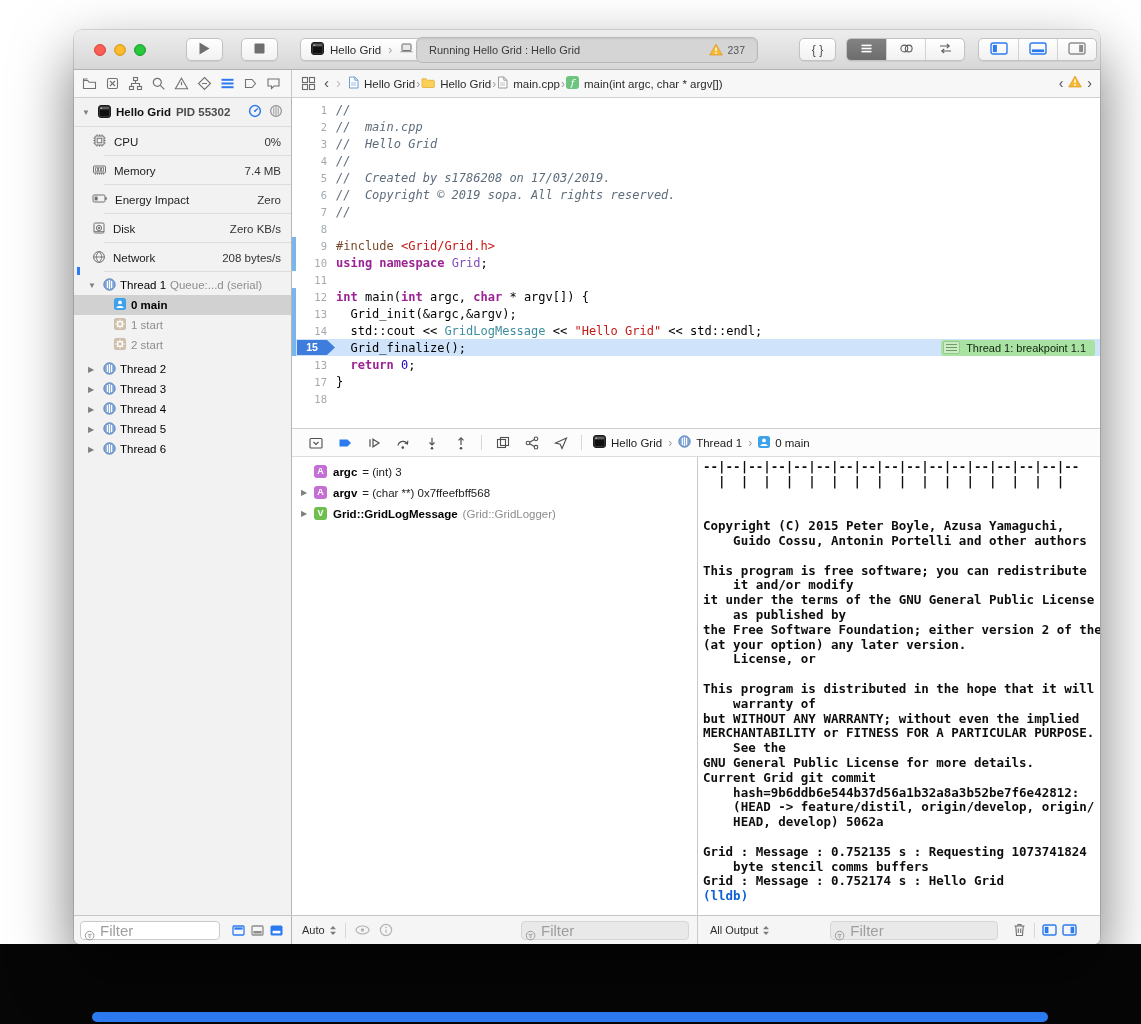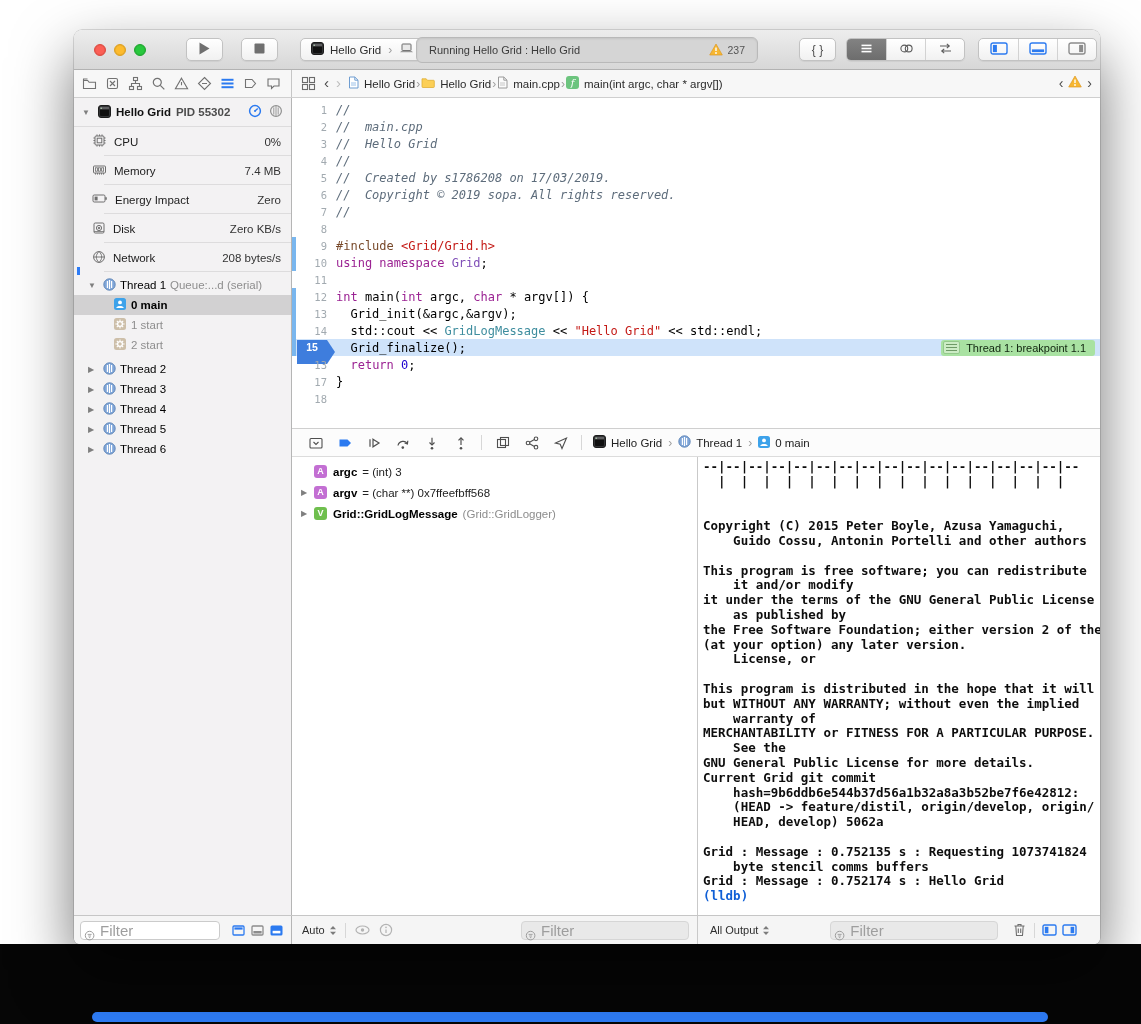--- a/index.html
+++ b/index.html
@@ -62,25 +62,25 @@
 .tgroup-gap{height:4px}
 
 .rightcol{flex:1;display:flex;flex-direction:column;min-width:0}
 .editor{height:330px;background:#fff;overflow:hidden;padding-top:3px}
 .crow{display:flex;align-items:center;height:17px;position:relative}
 .crow.hl{background:#cfe3fa}
 .chbar{width:4px;height:17px;flex:none}
 .chbar.on{background:#79b6ee}
 .gut{width:40px;flex:none;text-align:right;padding-right:9px;font-family:"DejaVu Sans Mono",monospace;font-size:10.5px;color:#a2aab0}
 .codetxt{flex:1;display:flex;align-items:center;font-family:"DejaVu Sans Mono",monospace;font-size:12px;white-space:pre;min-width:0}
-.bparrow{position:absolute;left:5px;top:1px;width:38px;height:24px;background:#3e7ddd;clip-path:polygon(0 0,79% 0,100% 50%,79% 100%,0 100%);color:#fff;font:bold 10.5px "Liberation Sans",sans-serif;line-height:15px;text-align:center;padding-right:8px}
+.bparrow{position:absolute;left:5px;top:1px;width:38px;height:15px;background:#3e7ddd;clip-path:polygon(0 0,79% 0,100% 50%,79% 100%,0 100%);color:#fff;font:bold 10.5px "Liberation Sans",sans-serif;line-height:15px;text-align:center;padding-right:8px}
 .t-com{color:#5d6c7b;font-style:italic}
 .t-pp{color:#78492a}
 .t-str{color:#c41a16}
-.t-kw{color:#9b2393;font-weight:normal}
+.t-kw{color:#9b2393;font-weight:bold}
 .t-ns{color:#804fb8}
 .t-type{color:#3e8d9e}
 .t-num{color:#1c00cf}
 .t-plain{color:#000}
 .anno{margin-left:auto;margin-right:5px;background:#a9e2a2;border-radius:3px;height:16px;display:flex;align-items:center;padding:0 9px 0 2px;font-family:"Liberation Sans",sans-serif;font-size:11px;color:#10240f;flex:none}
 .anno-chip{width:17px;height:13px;background:#ccecc5;border:1px solid #94c98c;border-radius:2px;margin-right:6px;display:flex;flex-direction:column;justify-content:center;gap:2px;padding:0 2px}
 .anno-chip i{display:block;height:1px;background:#6e9a66}
 
 .debugbar{height:29px;border-top:1px solid #cfcfcf;border-bottom:1px solid #dcdcdc;background:#fcfcfc;display:flex;align-items:center;padding-left:10px;gap:2px}
 .dbtn{width:27px;height:22px;border:none;background:none;display:flex;align-items:center;justify-content:center;cursor:default}
@@ -695,22 +695,22 @@
                 <div class="cline"></div>
                 <div class="cline">This program is free software; you can redistribute</div>
                 <div class="cline">    it and/or modify</div>
                 <div class="cline">it under the terms of the GNU General Public License</div>
                 <div class="cline">    as published by</div>
                 <div class="cline">the Free Software Foundation; either version 2 of the</div>
                 <div class="cline">(at your option) any later version.</div>
                 <div class="cline">    License, or</div>
                 <div class="cline"></div>
                 <div class="cline">This program is distributed in the hope that it will</div>
+                <div class="cline">    warranty of</div>
                 <div class="cline">but WITHOUT ANY WARRANTY; without even the implied</div>
-                <div class="cline">    warranty of</div>
                 <div class="cline">MERCHANTABILITY or FITNESS FOR A PARTICULAR PURPOSE.</div>
                 <div class="cline">    See the</div>
                 <div class="cline">GNU General Public License for more details.</div>
                 <div class="cline">Current Grid git commit</div>
                 <div class="cline">    hash=9b6ddb6e544b37d56a1b32a8a3b52be7f6e42812:</div>
                 <div class="cline">    (HEAD -&gt; feature/distil, origin/develop, origin/</div>
                 <div class="cline">    HEAD, develop) 5062a</div>
                 <div class="cline"></div>
                 <div class="cline">Grid : Message : 0.752135 s : Requesting 1073741824</div>
                 <div class="cline">    byte stencil comms buffers</div>

